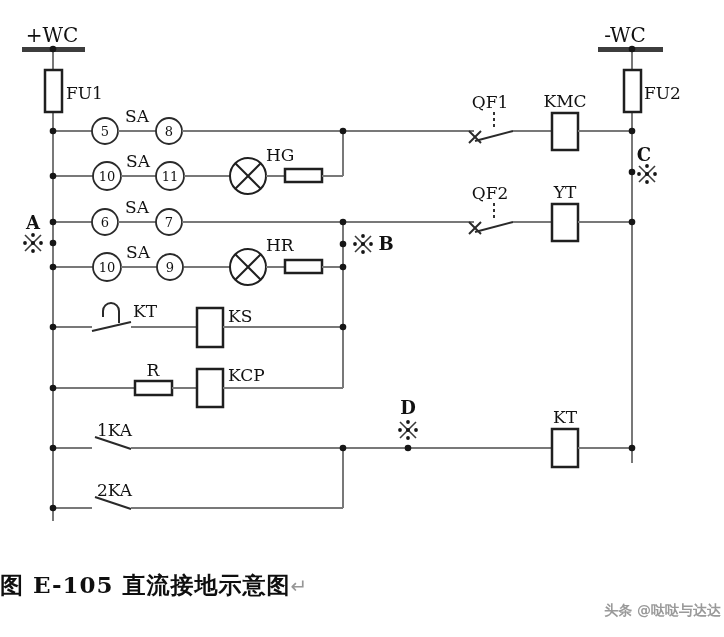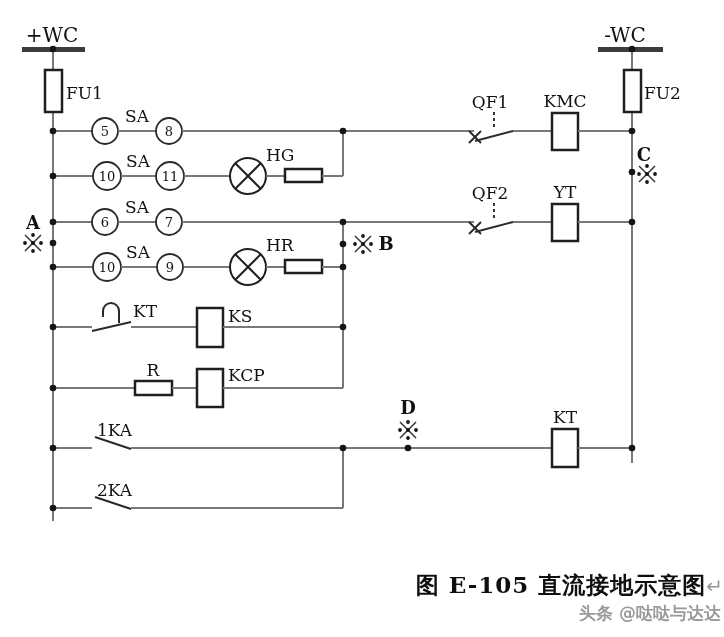--- a/index.html
+++ b/index.html
@@ -13,25 +13,25 @@
   .blade{stroke:#2a2a2a;stroke-width:2;fill:none;}
   .dash{stroke:#333;stroke-width:2;stroke-dasharray:3 3;fill:none;}
   .dot{fill:#161616;stroke:none;}
   .bar{fill:#3d3d3d;}
   .ring{stroke:#2a2a2a;stroke-width:1.8;fill:#ffffff;}
   .mark{stroke:#3a3a3a;stroke-width:1.6;}
   .lbl{font-size:17px;}
   .num{font-size:13px;}
   .buslbl{font-size:20px;}
   .ptlbl{font-size:18px;font-weight:bold;}
-  #caption{position:absolute;left:0;right:0;top:570px;text-align:right;
+  #caption{position:absolute;left:0;right:0;top:570px;text-align:left;
            font-size:23px;font-weight:bold;color:#0f0f0f;letter-spacing:1px;}
   #caption .ret{color:#979797;font-weight:normal;font-size:20px;
                 font-family:"DejaVu Sans", sans-serif;}
-  #watermark{position:absolute;right:3px;top:602px;font-size:17px;font-weight:bold;
+  #watermark{position:absolute;right:3px;top:602px;font-size:14px;font-weight:bold;
              color:#9a9a9a;font-family:"DejaVu Sans", sans-serif;
              text-shadow:2px 2px 0 #ffffff;margin-left:32px;}
 </style>
 </head>
 <body>
 
 <svg id="diagram" width="724" height="560" viewBox="0 0 724 560">
 
   <g>
     <text class="buslbl" x="52" y="42" text-anchor="middle">+WC</text>

